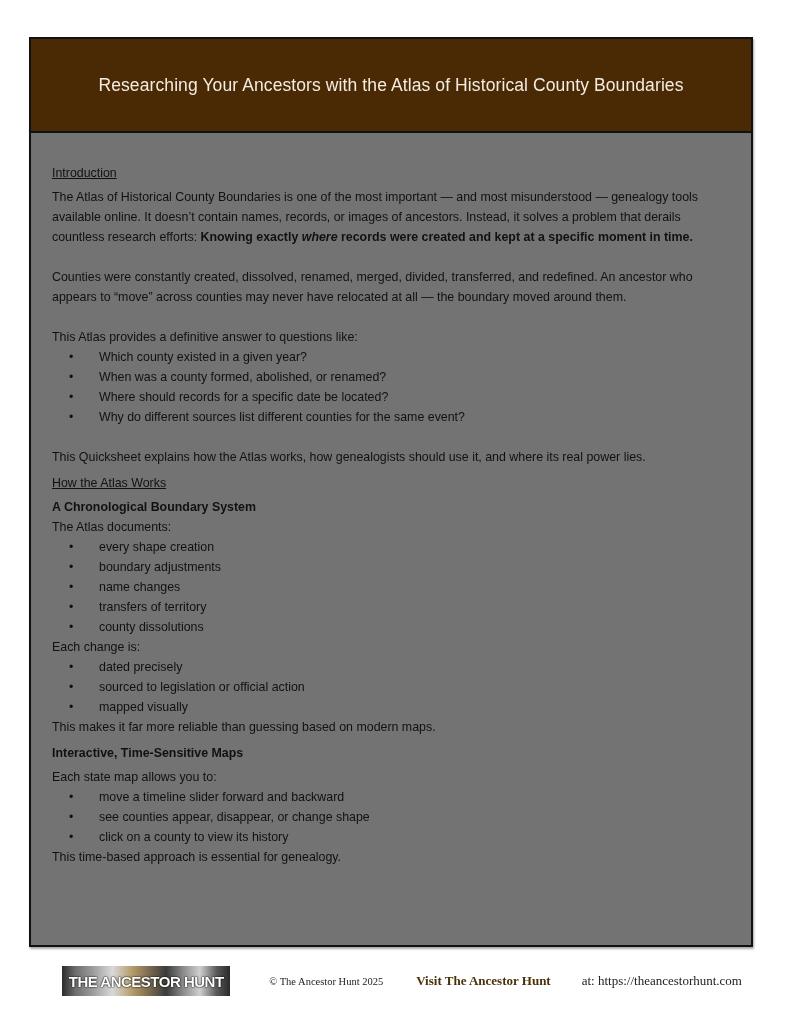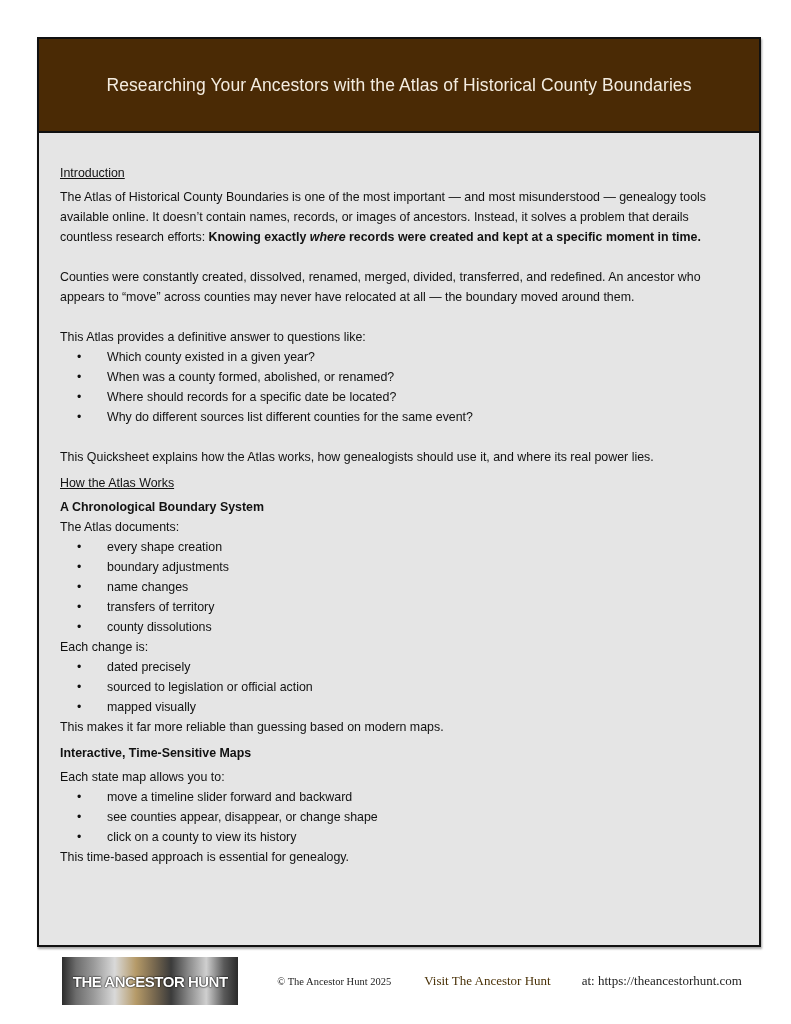--- a/index.html
+++ b/index.html
@@ -2,23 +2,23 @@
 <html><head>
 <meta charset="utf-8">
 <style>
   html, body { margin: 0; padding: 0; }
   body {
     width: 791px; height: 1024px; background: #ffffff; position: relative;
     font-family: "Liberation Sans", sans-serif; color: #111;
     overflow: hidden;
   }
   .frame {
-    position: absolute; left: 37px; top: 37px; width: 720px; height: 906px;
+    position: absolute; left: 29px; top: 37px; width: 720px; height: 906px;
     border: 2px solid #111; box-shadow: 1px 2px 2px rgba(0,0,0,0.35);
-    background: #e5e5e5;
+    background: #737373;
   }
   .header {
     height: 92px; background: #4a2a05; border-bottom: 2px solid #111;
     display: flex; align-items: center; justify-content: center;
   }
   .header-title {
     color: #f4ece0; font-size: 17.5px; letter-spacing: 0.1px;
     font-family: "Liberation Sans", sans-serif;
   }
   .content {
@@ -33,35 +33,35 @@
   ul li::before {
     content: "\2022"; position: absolute; left: -30px; top: 0;
   }
   .mt4 { margin-top: 4px; }
   .mt6 { margin-top: 6px; }
   .footer {
     position: absolute; top: 965px; left: 62px; width: 680px; height: 32px;
     display: flex; align-items: center;
   }
   .logo {
-    width: 183px; height: 48px; position: relative;
+    width: 183px; height: 30px; position: relative;
     background: linear-gradient(90deg, #2b2b2b 0%, #6d6d6d 8%, #9a9a9a 18%, #d9d9d9 30%, #b59a68 42%, #7a6a50 52%, #3b3b3b 62%, #8a8a8a 72%, #cfcfcf 82%, #5a5a5a 92%, #2a2a2a 100%);
     display: flex; align-items: center; justify-content: center; overflow: hidden;
   }
   .logo-text {
     color: #fff; font-family: "Liberation Sans Narrow", "Liberation Sans", sans-serif;
     font-size: 15px; font-weight: bold; letter-spacing: -0.5px;
     text-shadow: 0 0 2px #000, 0 0 1px #000;
   }
   .footer-text {
     margin-left: 39px; font-family: "Liberation Serif", serif; font-size: 11px; color: #222;
     display: flex; align-items: baseline; white-space: nowrap; gap: 27px;
   }
   .copyright { font-size: 10.5px; }
-  .visit { font-weight: normal; color: #4a3208; font-size: 13px; margin-left: 6px; }
+  .visit { font-weight: bold; color: #4a3208; font-size: 13px; margin-left: 6px; }
   .url { font-size: 13px; margin-left: 4px; color: #222; }
 </style>
 </head>
 <body>
 
 <div class="frame">
   <div class="header">
     <div class="header-title">Researching Your Ancestors with the Atlas of Historical County Boundaries</div>
   </div>
 

